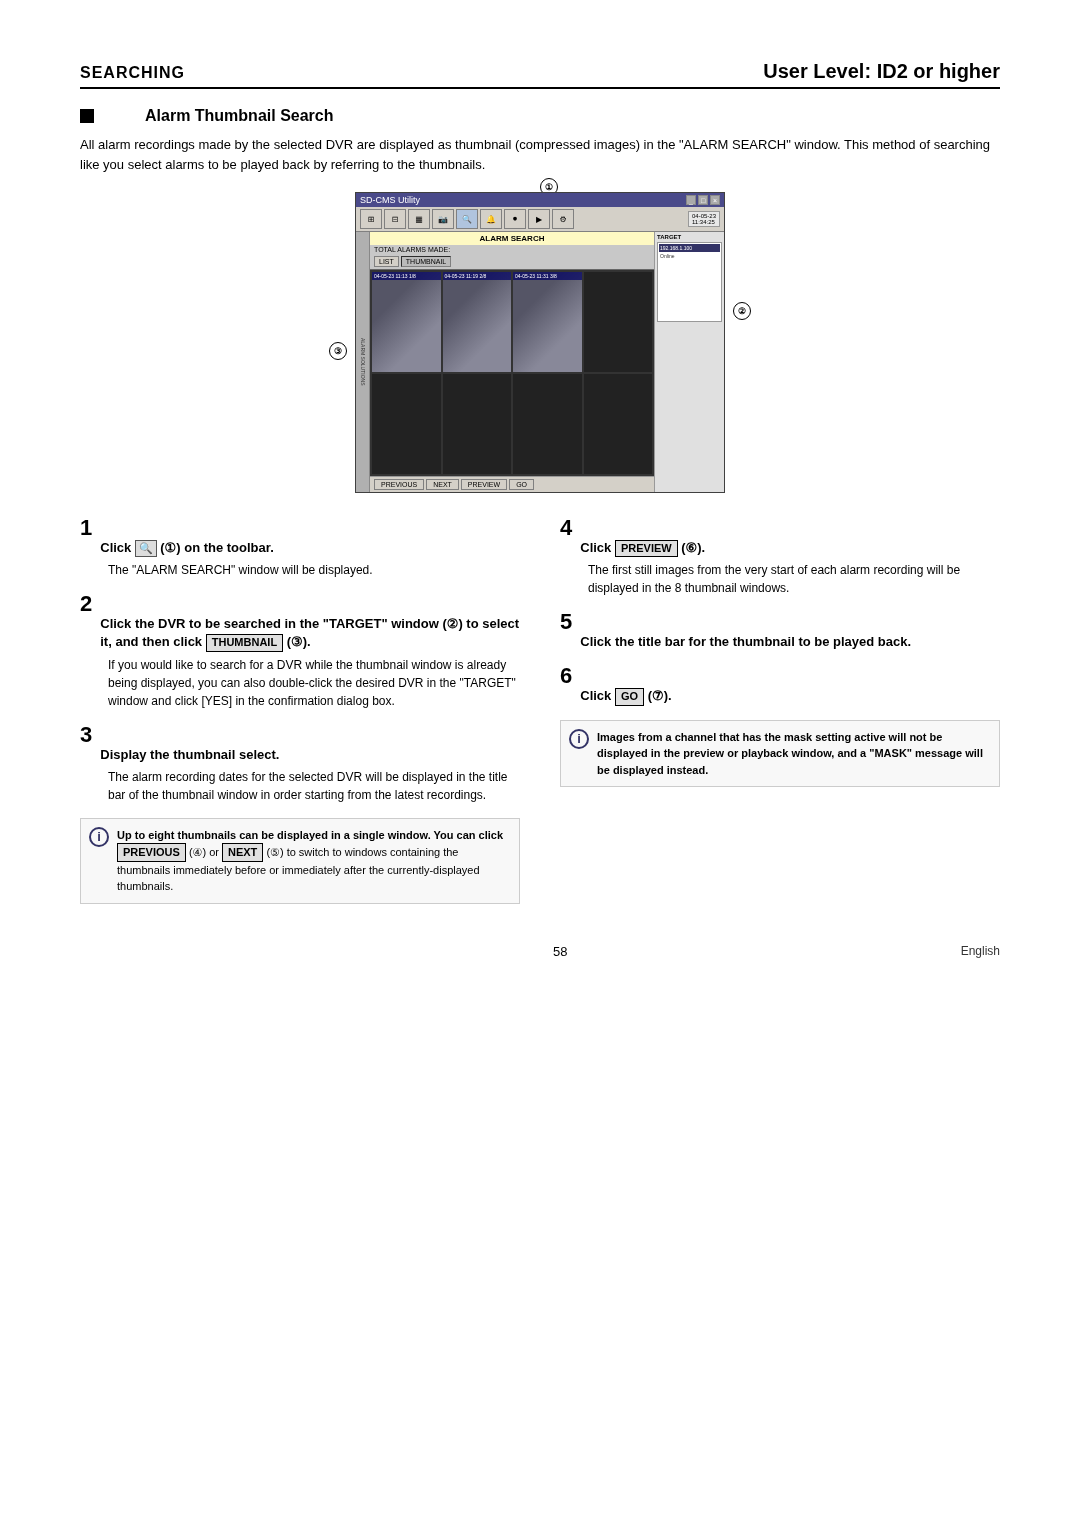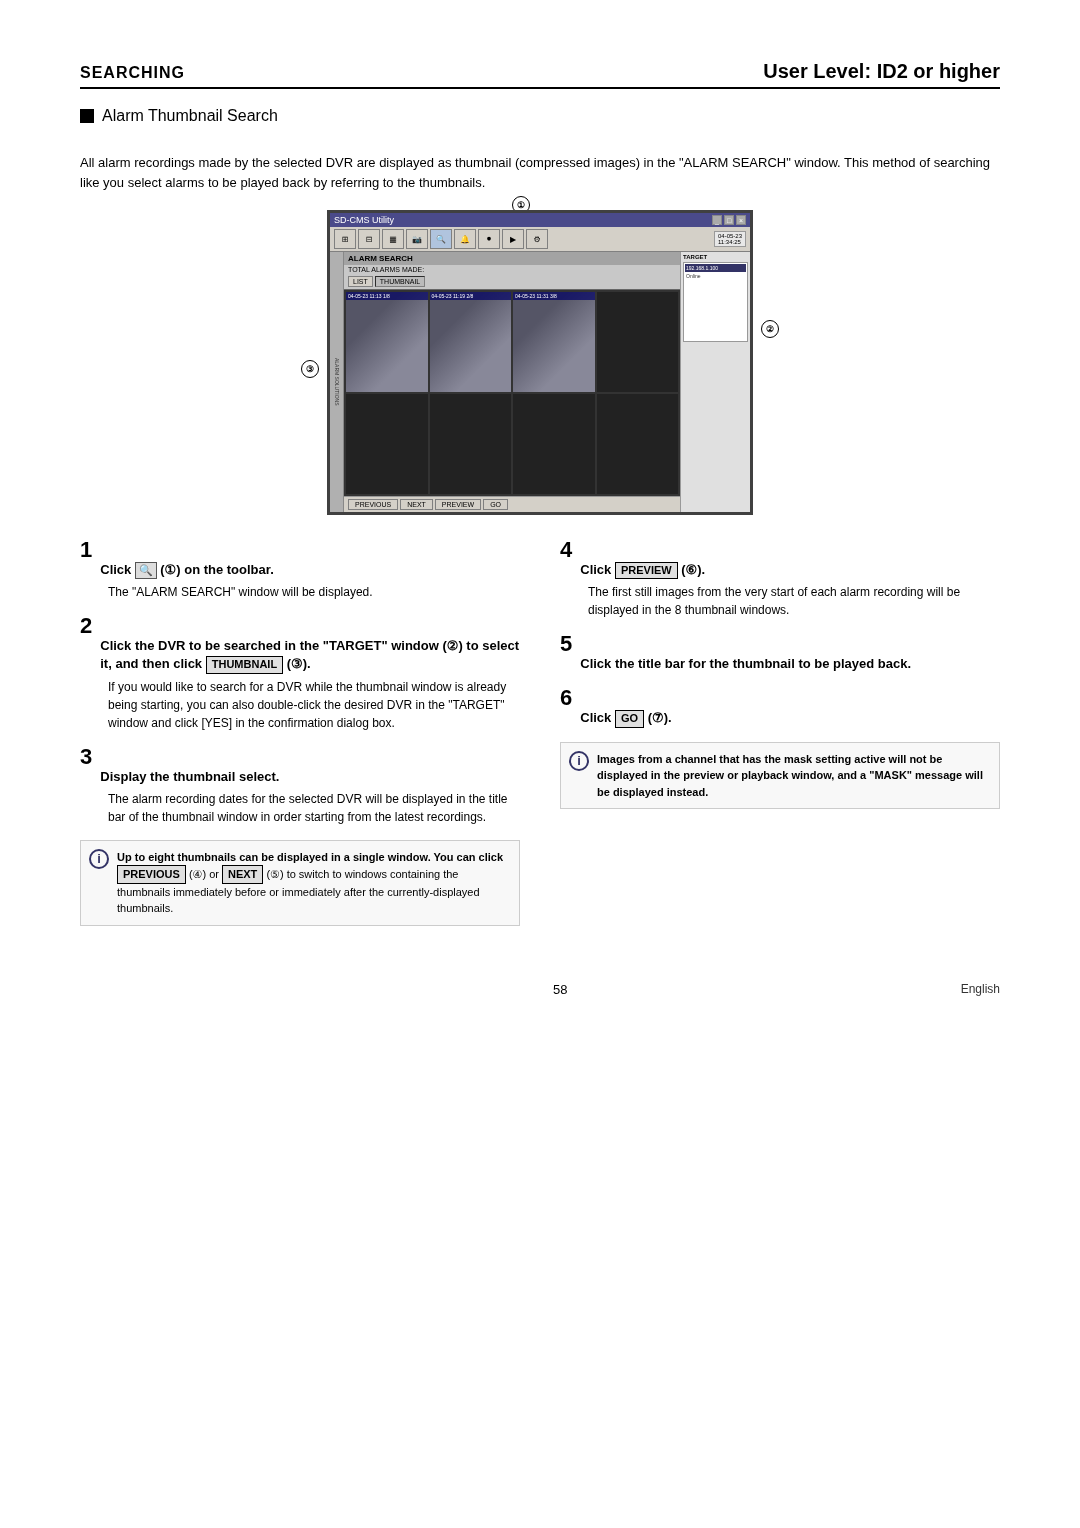--- a/index.html
+++ b/index.html
@@ -29,22 +29,23 @@
     .header-level {
       font-size: 20px;
       font-weight: bold;
       text-align: center;
     }
 
     .section-title {
       display: flex;
       align-items: center;
       font-size: 16px;
-      font-weight: normal;
-      margin-bottom: 28px;
+      font-weight: bold;
+      margin-bottom: 10px;
+      gap: 43px;
     }
     .black-square {
       width: 14px;
       height: 14px;
       background: #000;
       display: inline-block;
       margin-right: 8px;
       flex-shrink: 0;
     }
 
@@ -59,23 +60,23 @@
       display: flex;
       justify-content: center;
       margin-bottom: 24px;
       position: relative;
     }
     .screenshot-wrapper {
       position: relative;
       display: inline-block;
     }
     .screenshot-box {
-      width: 426px;
+      width: 370px;
       background: #c8c8c8;
-      border: 3px solid #404040;
+      border: 1px solid #404040;
       position: relative;
     }
     .ss-titlebar {
       background: #4a4a8a;
       color: #fff;
       font-size: 9px;
       padding: 2px 4px;
       display: flex;
       justify-content: space-between;
       align-items: center;
@@ -126,21 +127,22 @@
     }
     .ss-main {
       flex: 1;
       display: flex;
       flex-direction: column;
     }
     .ss-alarm-search-label {
       font-size: 8px;
       font-weight: bold;
       padding: 2px 4px;
-      background: #a3a3a3;
+      background: #fef9c3;
+      text-align: center;
     }
     .ss-total-label {
       font-size: 7px;
       padding: 1px 4px;
     }
     .ss-buttons-row {
       display: flex;
       gap: 2px;
       padding: 2px 4px;
     }
@@ -310,21 +312,21 @@
     }
 
     .page-footer {
       display: flex;
       justify-content: space-between;
       align-items: center;
       margin-top: 40px;
       font-size: 13px;
     }
     .page-number {
-      margin: 16px auto;
+      margin: 0 auto;
       font-size: 13px;
     }
     .page-lang {
       font-size: 12px;
       color: #333;
     }
   </style>
 </head>
 <body>
 
@@ -449,21 +451,21 @@
         <p>The "ALARM SEARCH" window will be displayed.</p>
       </div>
     </div>
 
     <div class="step">
       <div class="step-header">
         <span class="step-number">2</span>
         <span class="step-title">Click the DVR to be searched in the "TARGET" window (②) to select it, and then click <span class="inline-btn">THUMBNAIL</span> (③).</span>
       </div>
       <div class="step-body">
-        <p>If you would like to search for a DVR while the thumbnail window is already being starting, you can also double-click the desired DVR in the "TARGET" window and click [YES] in the confirmation dialog box.</p>
+        <p>If you would like to search for a DVR while the thumbnail window is already being displayed, you can also double-click the desired DVR in the "TARGET" window and click [YES] in the confirmation dialog box.</p>
       </div>
     </div>
 
     <div class="step">
       <div class="step-header">
         <span class="step-number">3</span>
         <span class="step-title">Display the thumbnail select.</span>
       </div>
       <div class="step-body">
         <p>The alarm recording dates for the selected DVR will be displayed in the title bar of the thumbnail window in order starting from the latest recordings.</p>

